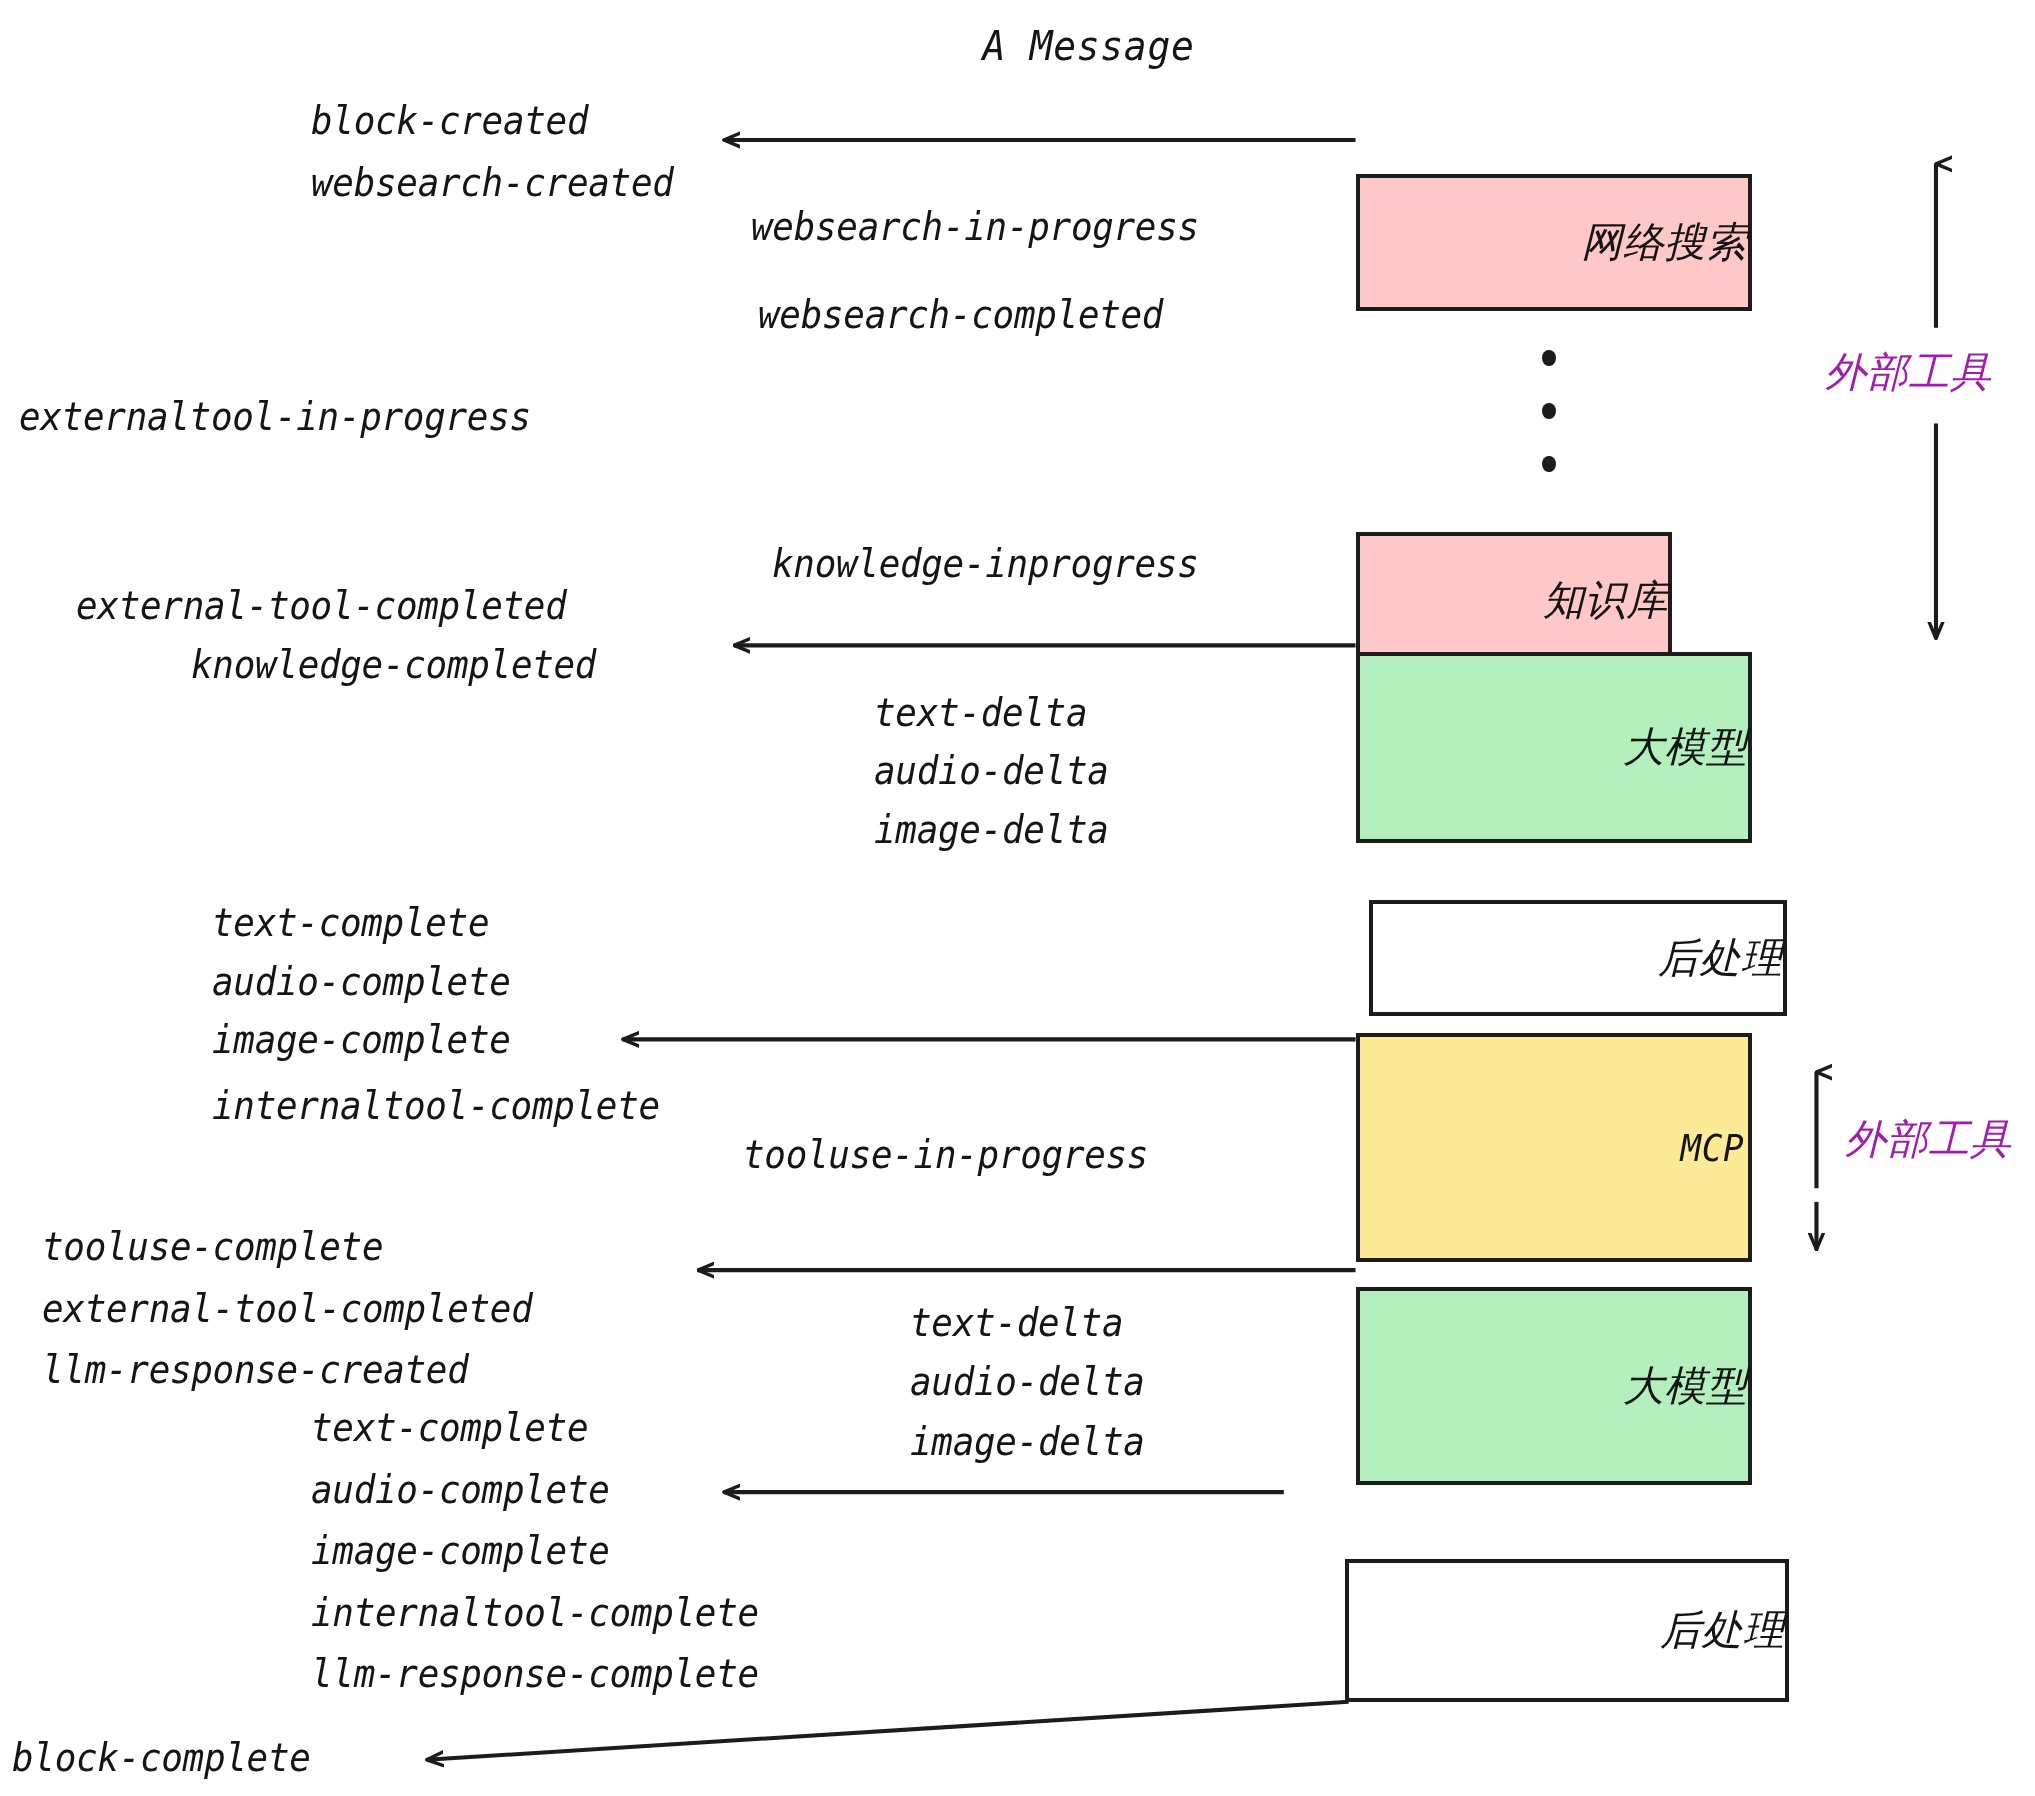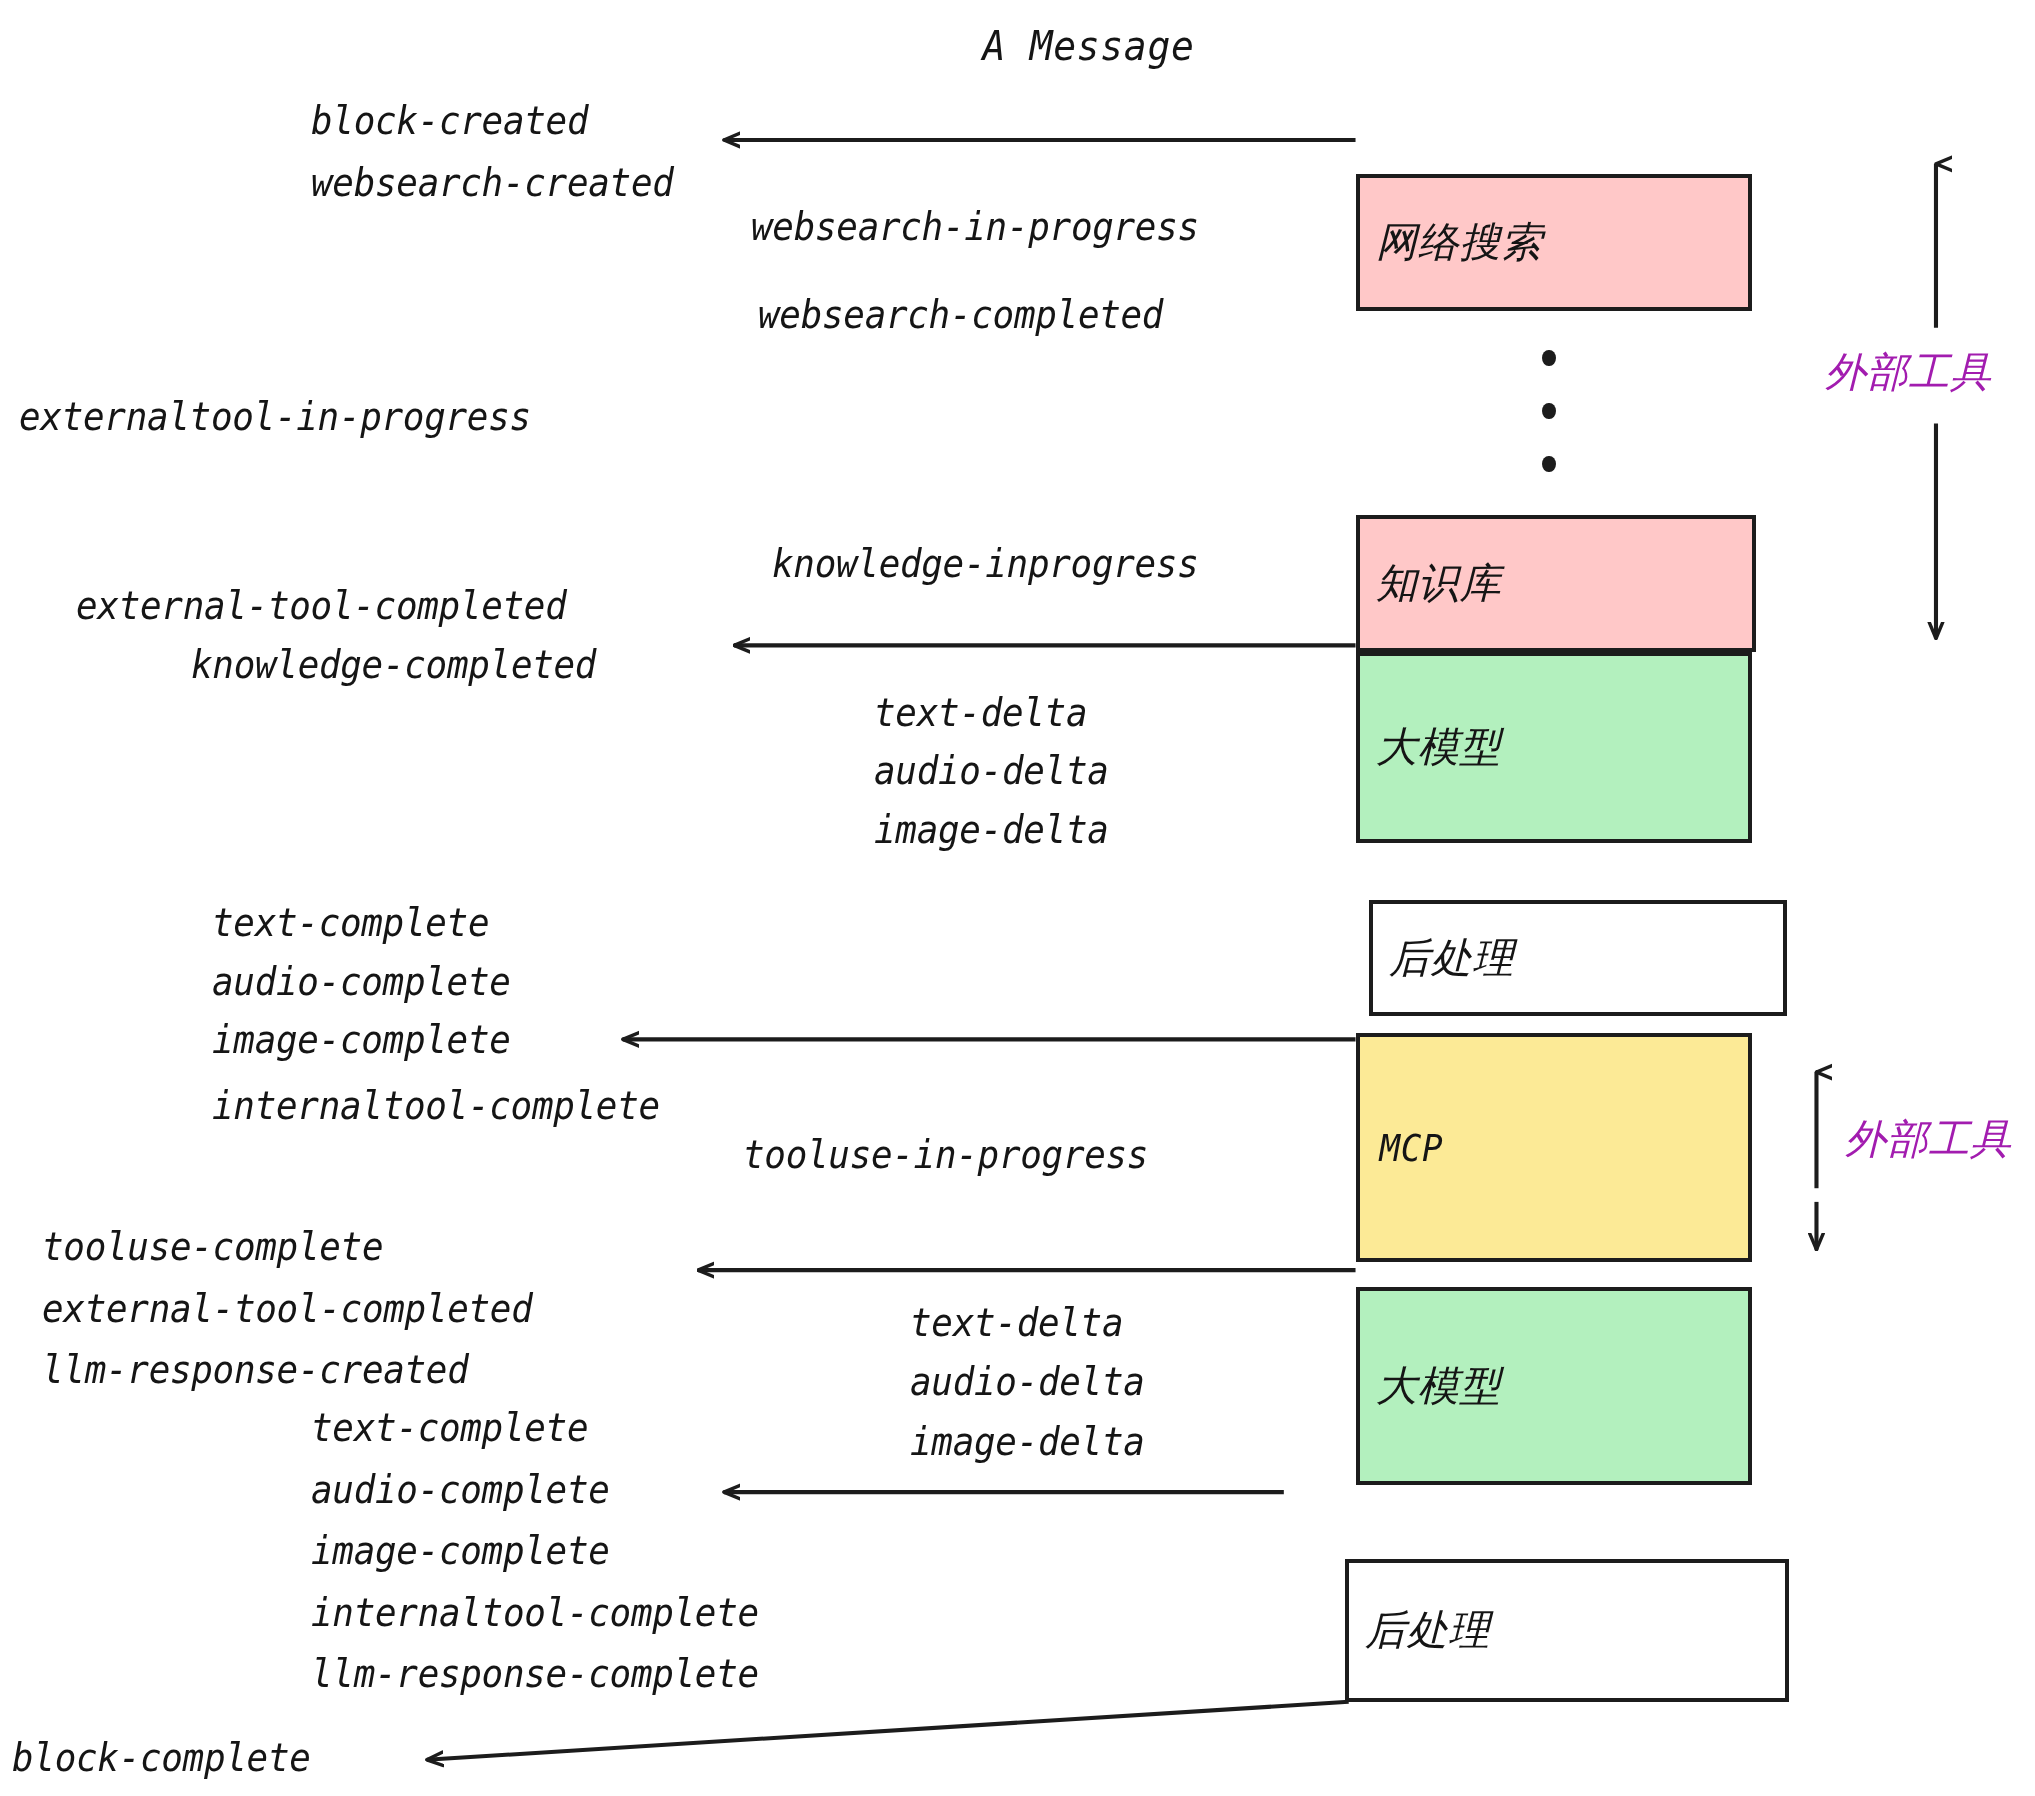--- a/index.html
+++ b/index.html
@@ -38,21 +38,21 @@
     transform: scaleX(0.95);
     transform-origin: center;
   }
   
   .node {
     position: absolute;
     box-sizing: border-box;
     border: 4.1px solid #1c1c1c;
     display: flex;
     align-items: center;
-    justify-content: flex-start;
+    justify-content: flex-end;
     padding-left: 16px;
   }
   .node .lbl {
     font-family: "DejaVu Sans", sans-serif;
     font-size: 41px;
     color: #151515;
     white-space: nowrap;
     letter-spacing: 0.7px;
   }
   .node.mcp .lbl {
@@ -139,21 +139,21 @@
   </svg>
 
   <div class="node" style="left:1356px; top:174px; width:396px; height:137px; background:#FFC8C8;">
     <span class="lbl">网络搜索</span>
   </div>
 
   <div class="dot" style="left:1542px; top:350px;"></div>
   <div class="dot" style="left:1542px; top:403px;"></div>
   <div class="dot" style="left:1542px; top:456px;"></div>
 
-  <div class="node" style="left:1356px; top:515px; width:400px; height:137px; background:#FFC8C8;">
+  <div class="node" style="left:1356px; top:532px; width:316px; height:137px; background:#FFC8C8;">
     <span class="lbl">知识库</span>
   </div>
 
   <div class="node" style="left:1356px; top:652px; width:396px; height:191px; background:#B3F0BE;">
     <span class="lbl">大模型</span>
   </div>
 
   <div class="node" style="left:1369px; top:900px; width:418px; height:116px; background:#FFFFFF;">
     <span class="lbl">后处理</span>
   </div>

